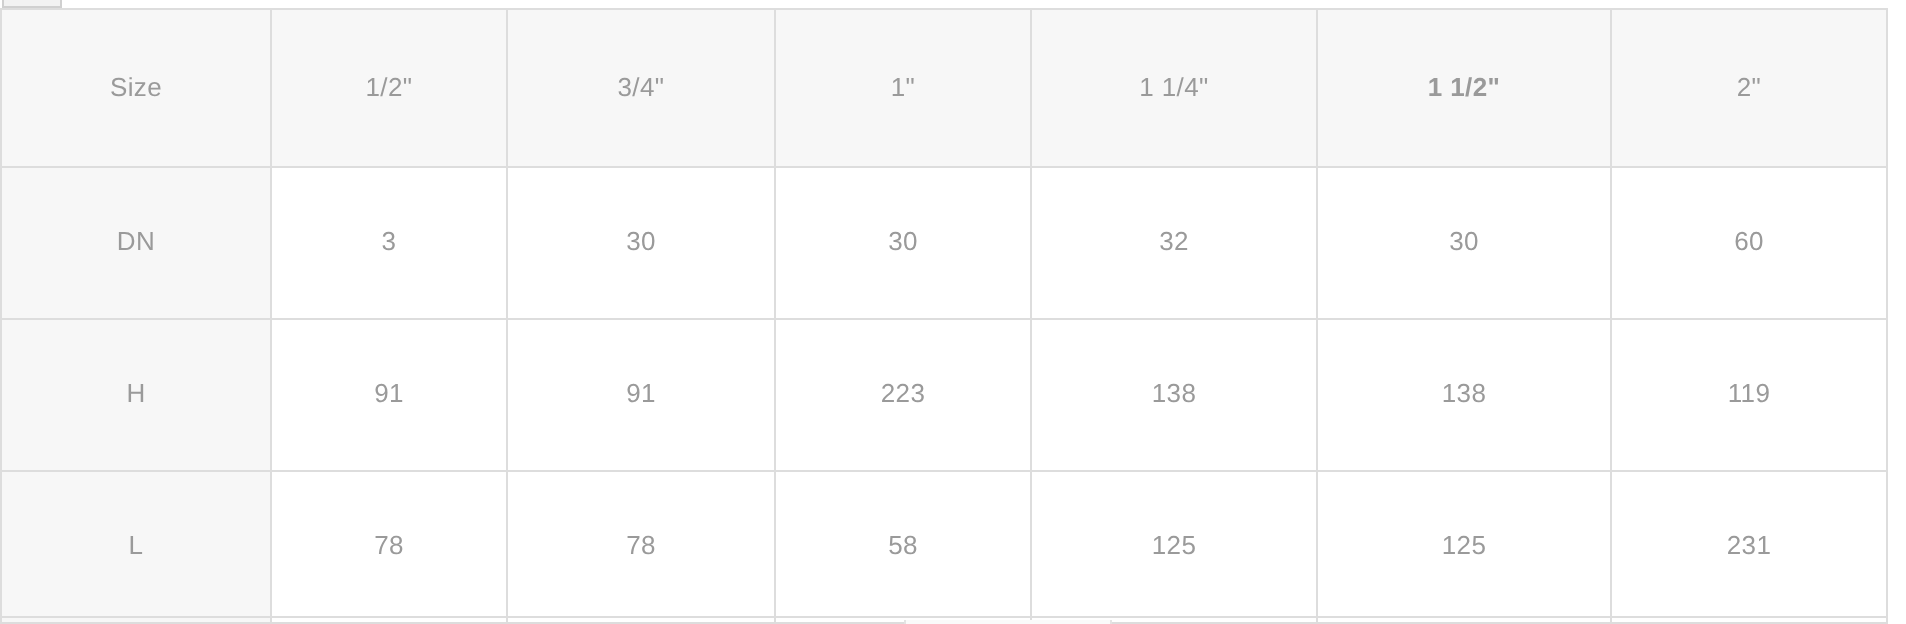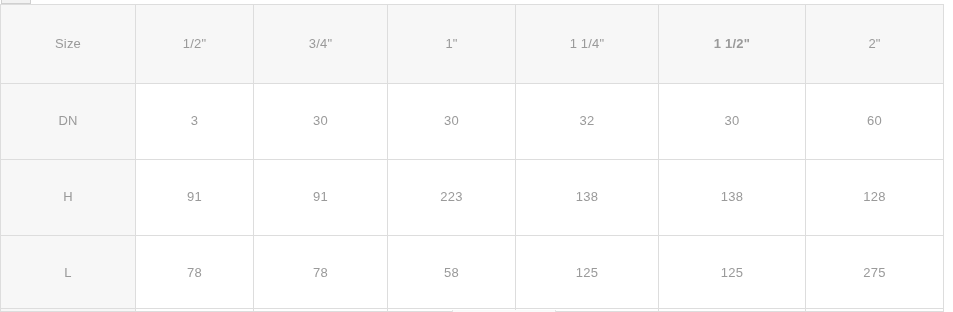--- a/index.html
+++ b/index.html
@@ -144,31 +144,31 @@
         <td>60</td>
       </tr>
 
       <tr>
         <td class="row-label">H</td>
         <td>91</td>
         <td>91</td>
         <td>223</td>
         <td>138</td>
         <td>138</td>
-        <td>128</td>
+        <td>119</td>
       </tr>
 
       <tr>
         <td class="row-label">L</td>
         <td>78</td>
         <td>78</td>
         <td>58</td>
         <td>125</td>
         <td>125</td>
-        <td>275</td>
+        <td>231</td>
       </tr>
 
       <tr>
         <td class="row-label">B</td>
         <td>14</td>
         <td>14</td>
         <td>16</td>
         <td>26</td>
         <td>26</td>
         <td>32</td>

